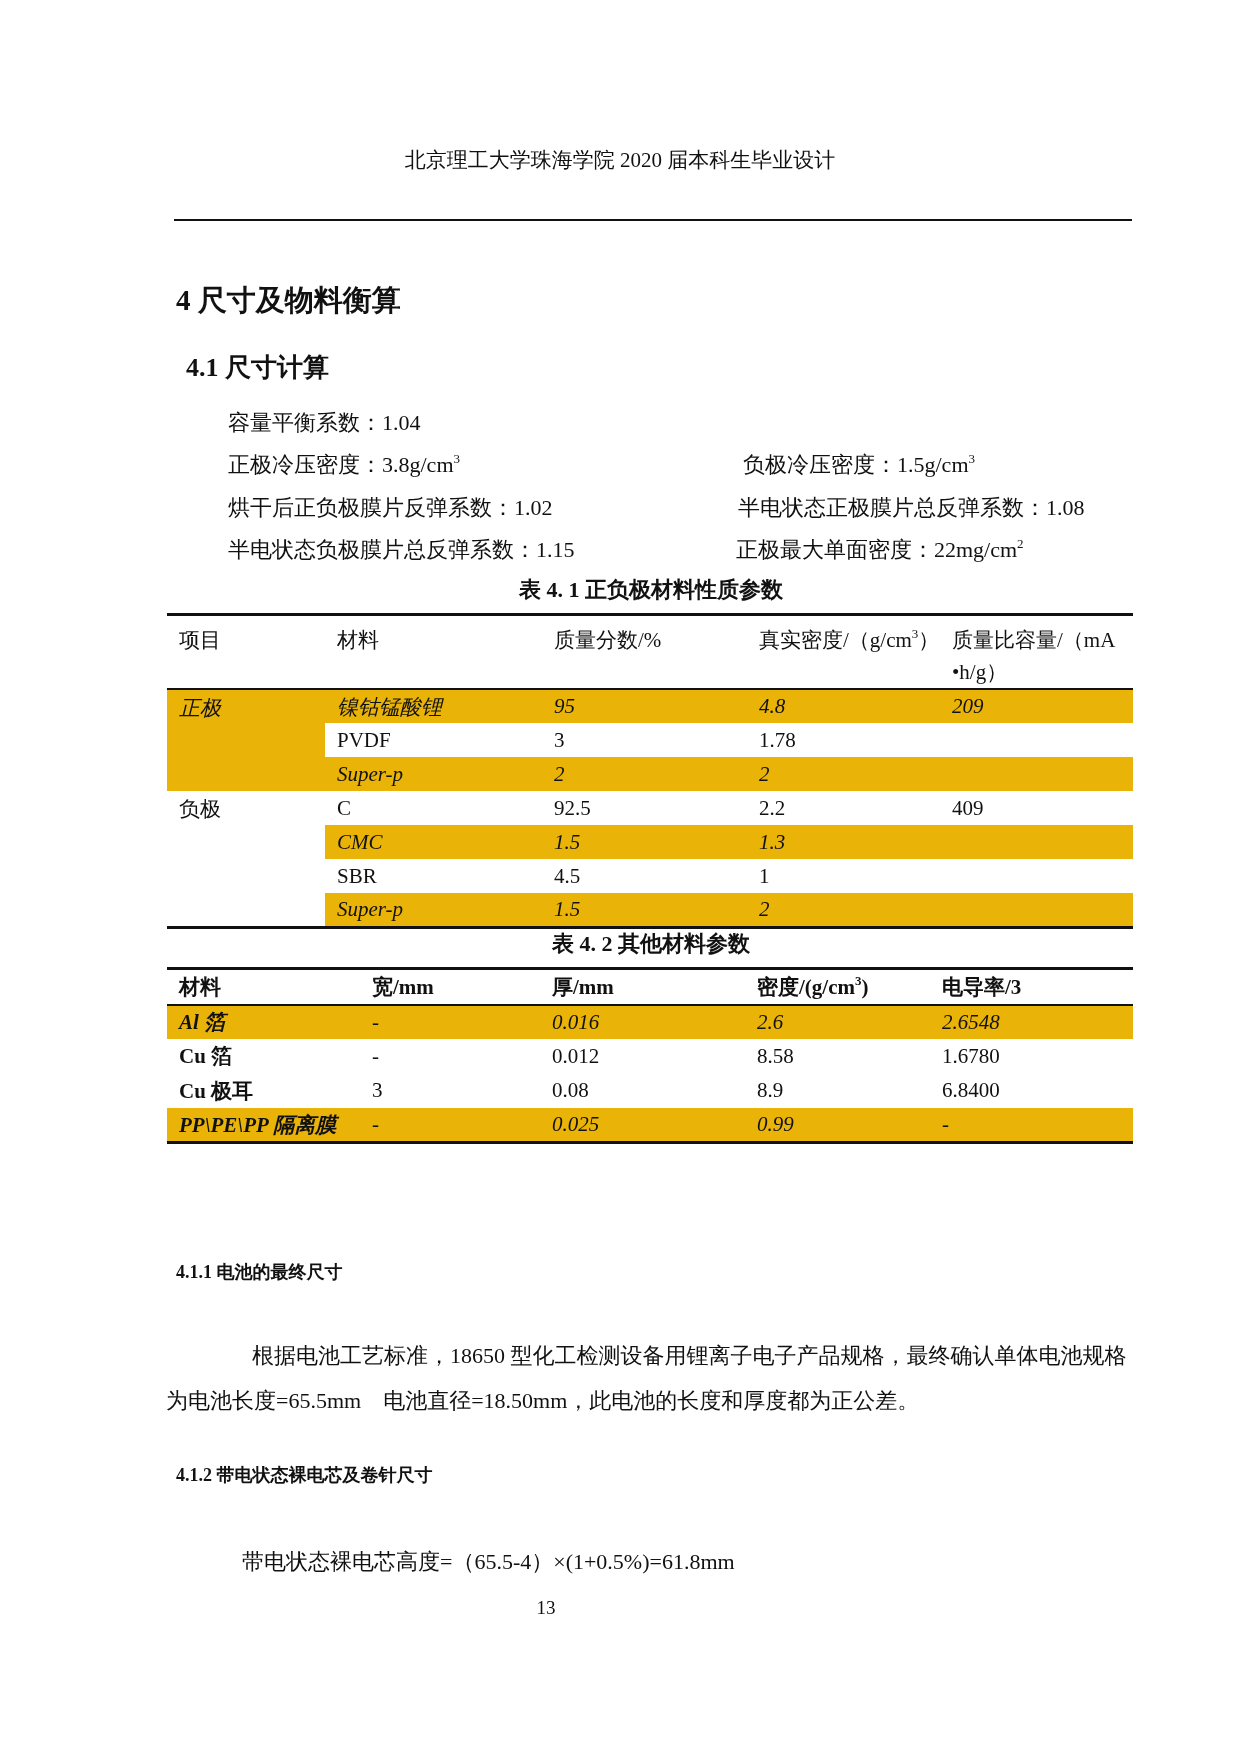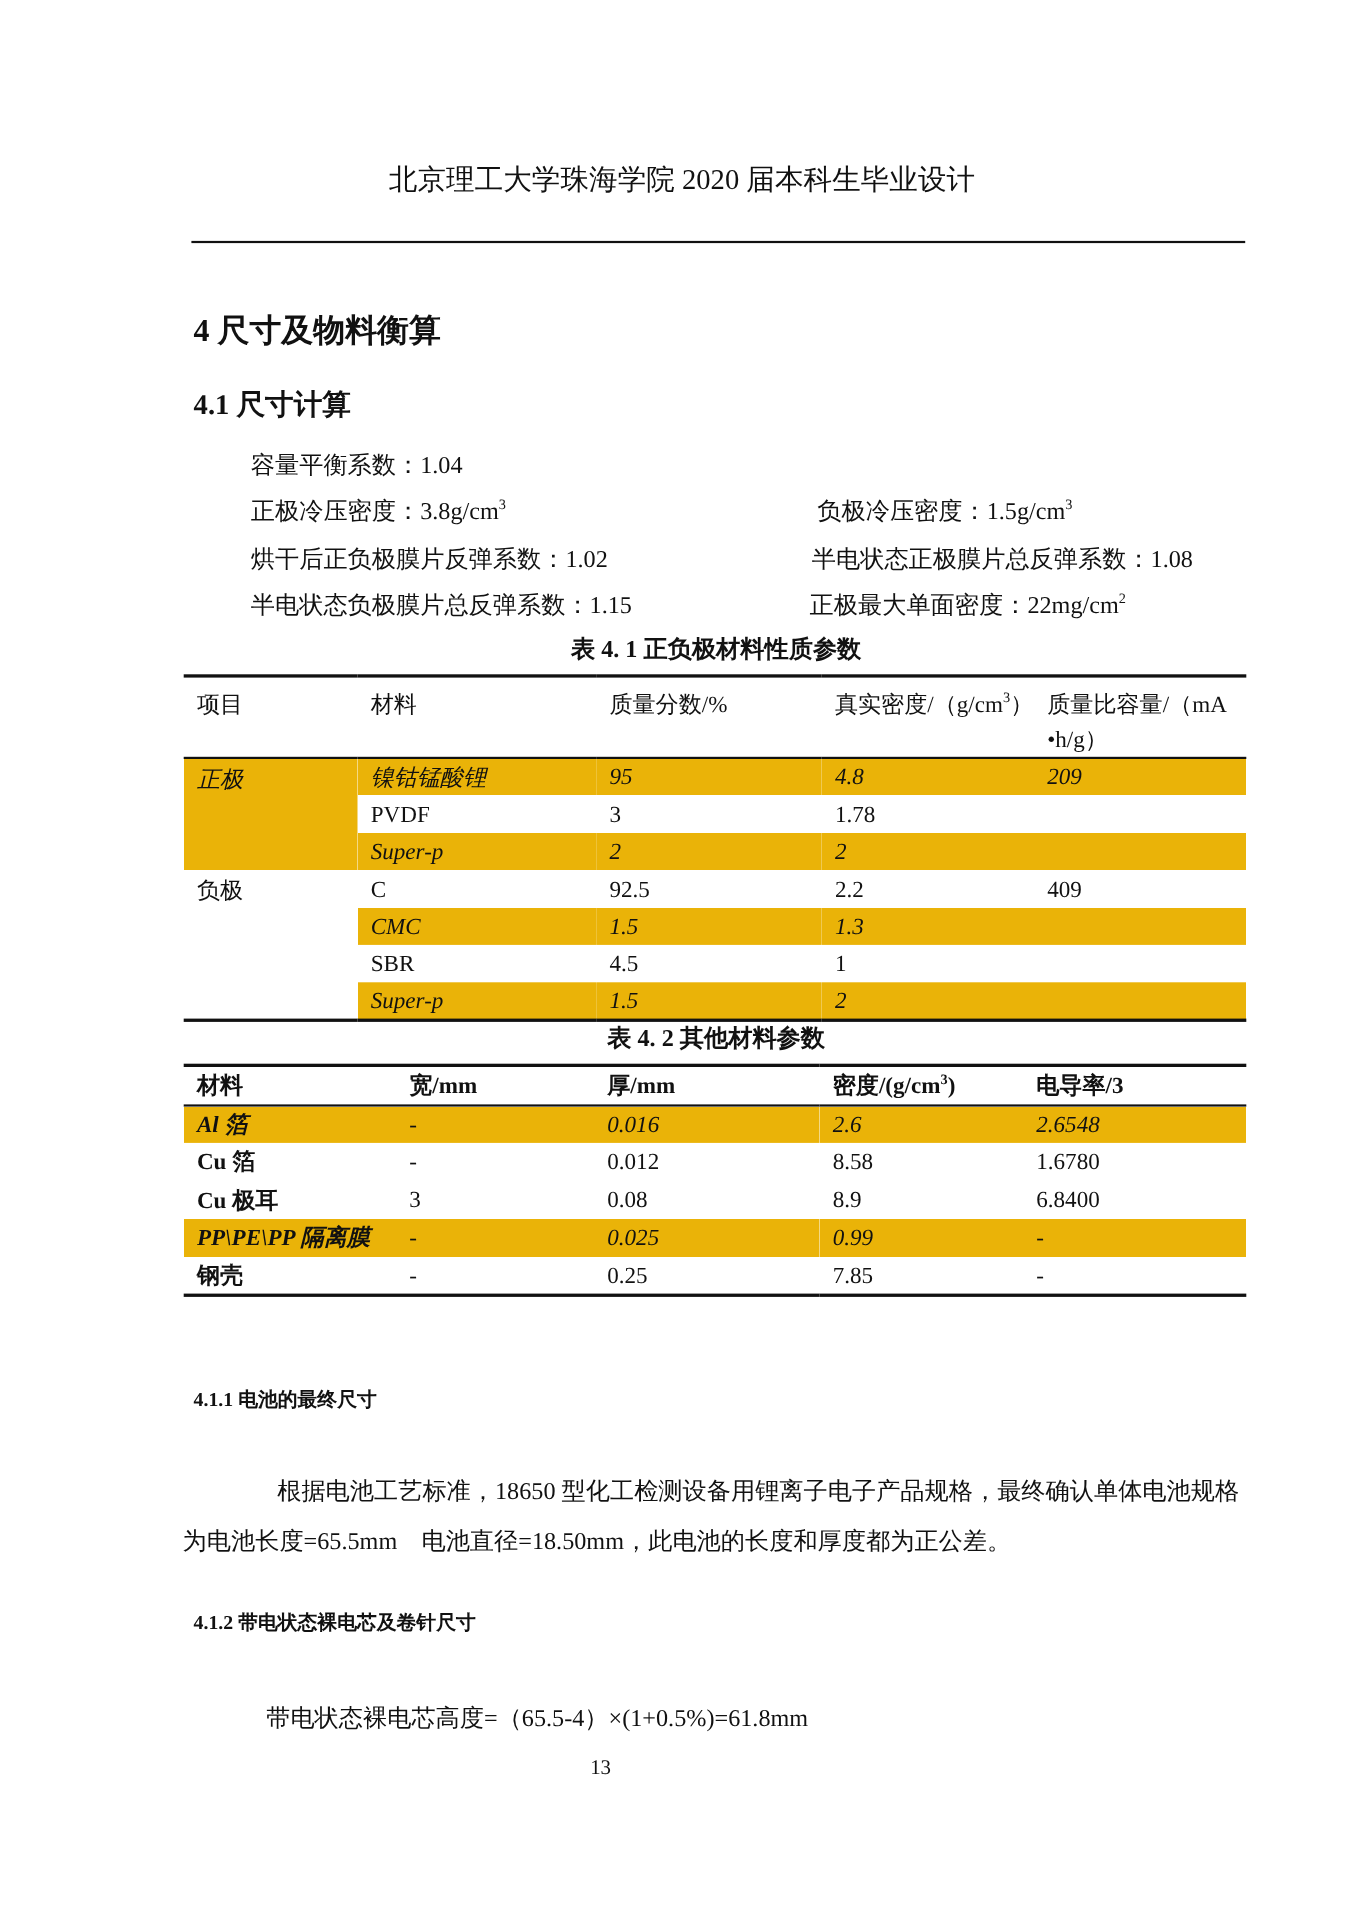--- a/index.html
+++ b/index.html
@@ -1,22 +1,22 @@
 <!DOCTYPE html>
 <html><head>
   <meta charset="utf-8">
   <style>
     html, body { margin: 0; padding: 0; background: #ffffff; }
     body { width: 1240px; height: 1754px; position: relative; overflow: hidden;
            font-family: "Liberation Serif", "DejaVu Serif", serif; color: #111; }
     .abs { position: absolute; white-space: nowrap; }
-    .running-header { top: 146px; left: 0; width: 1240px; text-align: center; font-size: 26px; }
+    .running-header { top: 146px; left: 0; width: 1240px; text-align: center; font-size: 21px; }
     .header-rule { top: 219px; left: 174px; width: 958px; height: 0; border-top: 2.5px solid #111; }
     .h1 { font-size: 29px; font-weight: bold; }
-    .h2 { font-size: 26px; font-weight: bold; }
+    .h2 { font-size: 26px; font-weight: bold; margin-left: 10px; }
     .h3 { font-size: 18px; font-weight: bold; }
     .body-text { font-size: 22px; }
     sup { font-size: 13px; vertical-align: 9px; line-height: 0; }
     .caption { left: 166px; width: 970px; text-align: center; font-size: 22px; font-weight: bold; }
     table { position: absolute; border-collapse: collapse; table-layout: fixed; font-size: 21px; }
     td, th { padding: 0 0 0 12px; text-align: left; font-weight: normal; vertical-align: middle; overflow: hidden; white-space: nowrap; }
     .t1 { left: 167px; top: 613px; width: 966px; border-top: 3px solid #111; border-bottom: 3px solid #111; }
     .t1 thead tr { height: 70px; border-bottom: 2.5px solid #111; }
     .t1 thead th { vertical-align: top; padding-top: 8px; line-height: 32px; }
     .t1 tbody tr { height: 34px; }
@@ -160,27 +160,20 @@
       <td>8.9</td>
       <td>6.8400</td>
     </tr>
     <tr class="shade">
       <td class="first">PP\PE\PP 隔离膜</td>
       <td>-</td>
       <td>0.025</td>
       <td>0.99</td>
       <td>-</td>
     </tr>
-    <tr>
-      <td class="first">钢壳</td>
-      <td>-</td>
-      <td>0.25</td>
-      <td>7.85</td>
-      <td>-</td>
-    </tr>
   </tbody>
 </table>
 
 <div class="abs h3" style="top:1260px; left:176px;">4.1.1  电池的最终尺寸</div>
 <div class="abs paragraph" style="top:1333px; text-indent:86px;">根据电池工艺标准，18650 型化工检测设备用锂离子电子产品规格，最终确认单体电池规格为电池长度=65.5mm　电池直径=18.50mm，此电池的长度和厚度都为正公差。</div>
 
 <div class="abs h3" style="top:1463px; left:176px;">4.1.2 带电状态裸电芯及卷针尺寸</div>
 <div class="abs body-text" style="top:1547px; left:242px;">带电状态裸电芯高度=（65.5-4）×(1+0.5%)=61.8mm</div>
 
 <div class="abs page-number">13</div>

